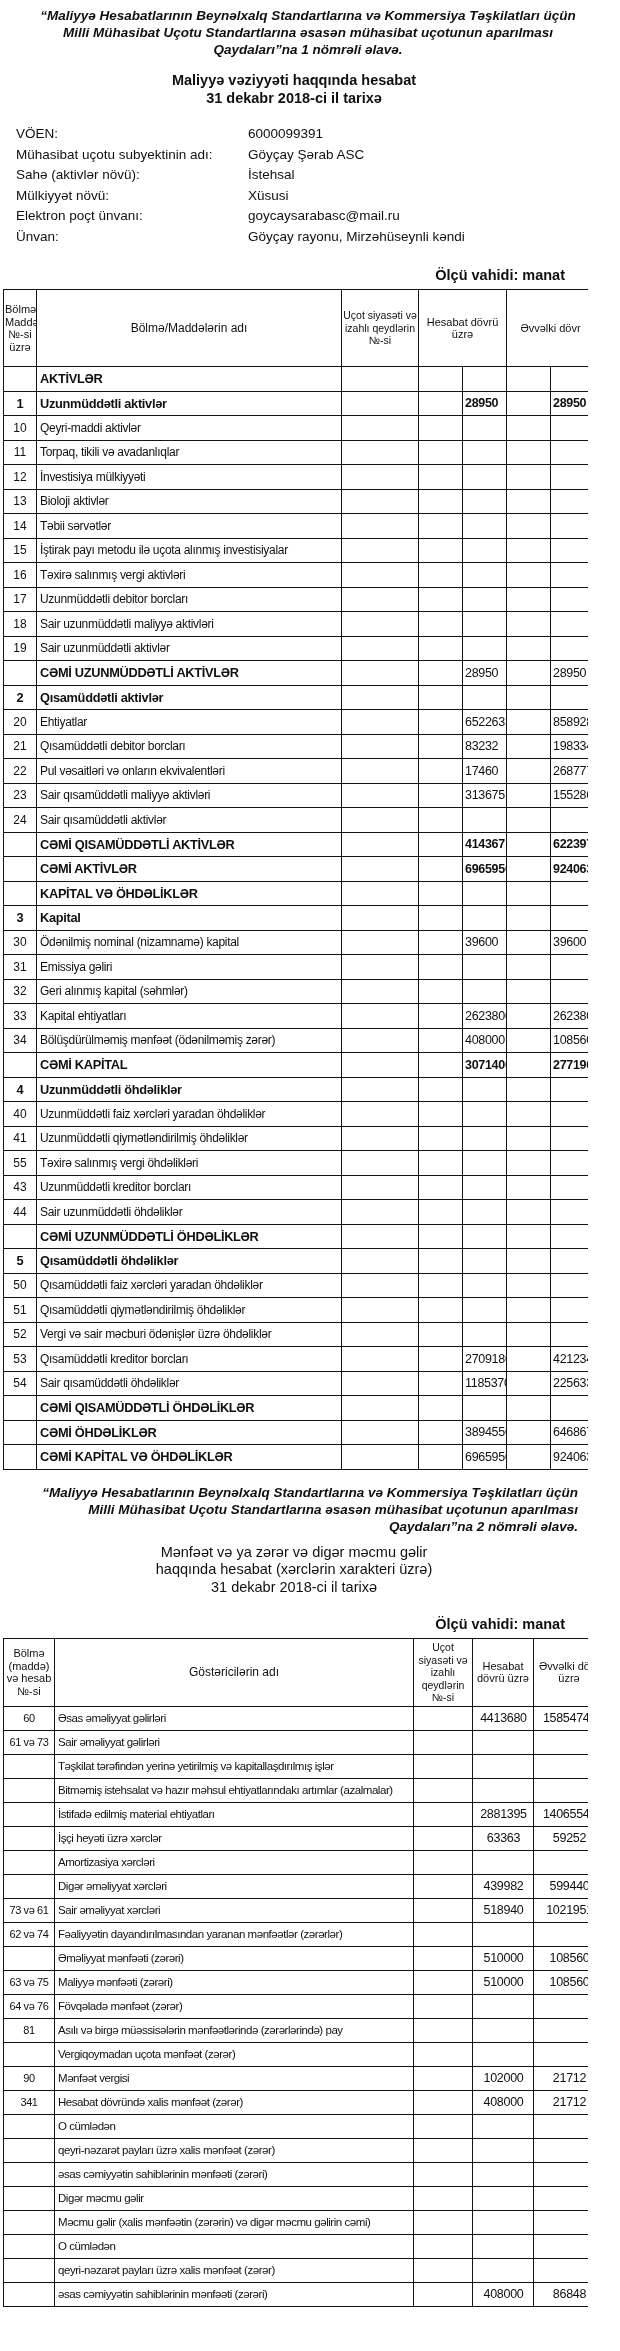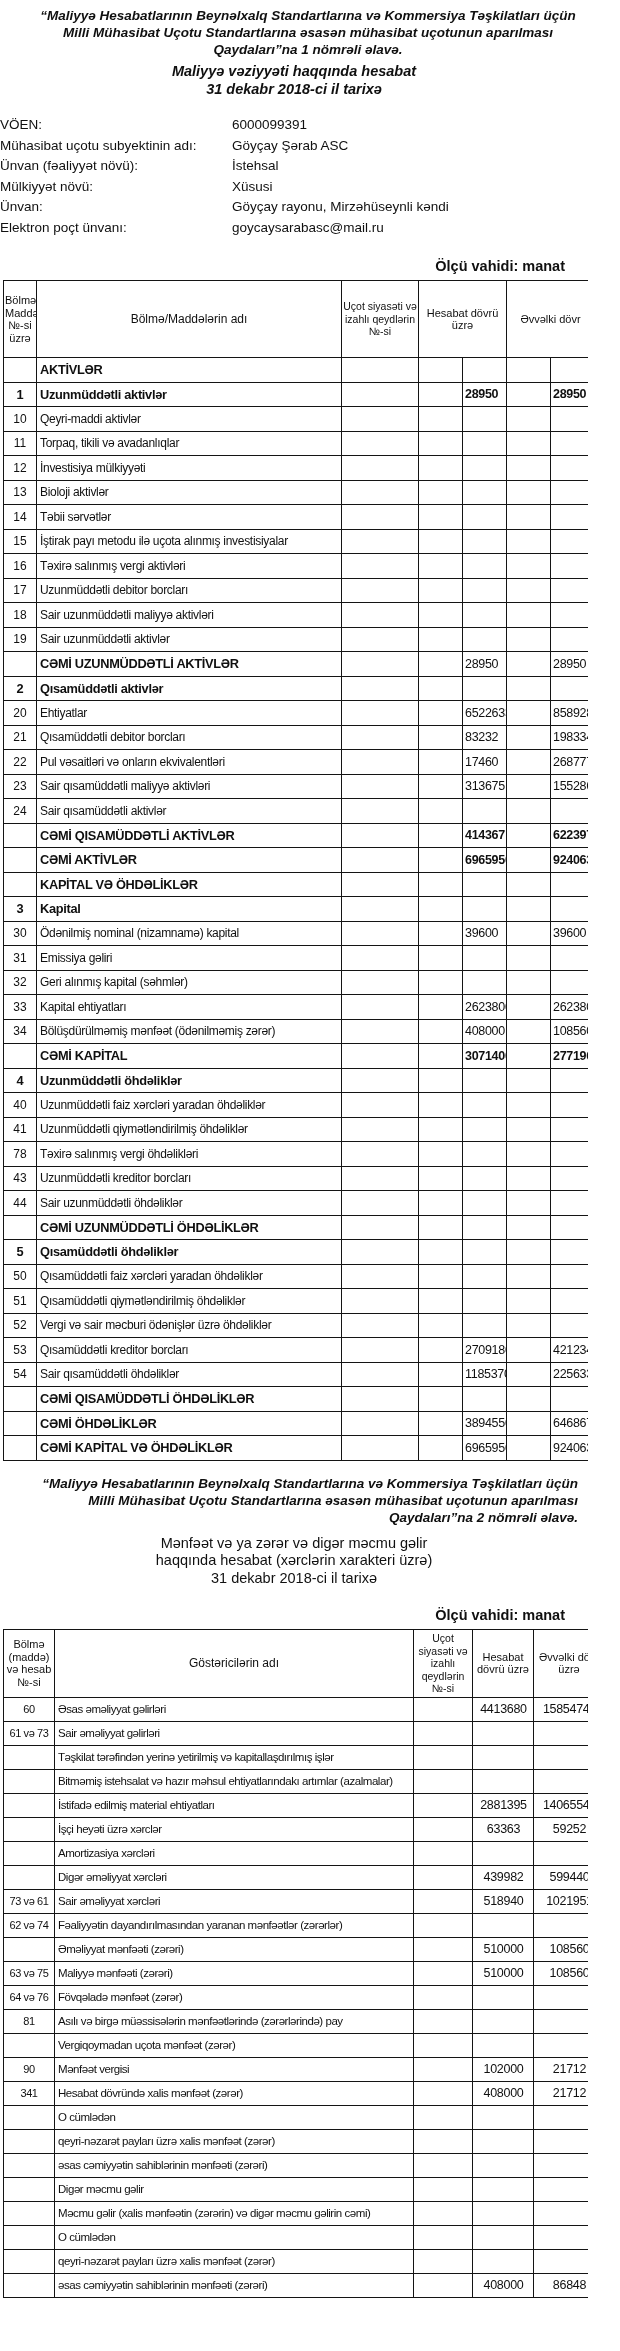--- a/index.html
+++ b/index.html
@@ -3,25 +3,25 @@
 <meta charset="utf-8">
 <style>
   html,body { margin:0; padding:0; background:#fff; }
   body { width:620px; font-family:"Liberation Sans", sans-serif; color:#101010; }
   .doc { position:relative; width:588px; height:2351px; overflow:hidden; background:#fff; }
 
   .appendix { font-weight:bold; font-style:italic; font-size:13.5px; line-height:17px; }
   .a1 { text-align:center; padding:7px 6px 0 34px; }
   .a2 { text-align:right; padding:14px 10px 0 40px; }
 
-  .title1 { text-align:center; font-weight:bold; font-style:italic; font-size:14.5px; line-height:18px; margin-top:4px; }
+  .title1 { text-align:center; font-weight:bold; font-size:14.5px; line-height:18px; margin-top:13px; }
 
   .subtitle { text-align:center; font-size:14.5px; line-height:17.5px; margin-top:9px; }
 
-  .info { margin:17px 0 0 0; font-size:13.5px; line-height:20.5px; }
+  .info { margin:17px 0 0 16px; font-size:13.5px; line-height:20.5px; }
   .info-row { display:flex; }
   .info-label { width:232px; flex:0 0 232px; }
   .info-value { flex:1; }
 
   .unit { text-align:right; font-weight:bold; font-size:14.5px; padding-right:23px; margin-top:20px; }
 
   table { border-collapse:collapse; table-layout:fixed; width:592px; margin:6px 0 0 3px; }
   td,th { border:1.6px solid #141414; overflow:hidden; }
   th { font-weight:normal; font-size:11px; line-height:12.5px; text-align:center; vertical-align:middle; padding:2px 1px; }
   #t1 thead th { height:72px; }
@@ -67,34 +67,34 @@
   <div class="info">
     <div class="info-row">
       <div class="info-label">VÖEN:</div>
       <div class="info-value">6000099391</div>
     </div>
     <div class="info-row">
       <div class="info-label">Mühasibat uçotu subyektinin adı:</div>
       <div class="info-value">Göyçay Şərab ASC</div>
     </div>
     <div class="info-row">
-      <div class="info-label">Ünvan (fəaliyyət növü):</div>
+      <div class="info-label">Sahə (aktivlər növü):</div>
       <div class="info-value">İstehsal</div>
     </div>
     <div class="info-row">
       <div class="info-label">Mülkiyyət növü:</div>
       <div class="info-value">Xüsusi</div>
     </div>
     <div class="info-row">
+      <div class="info-label">Elektron poçt ünvanı:</div>
+      <div class="info-value">goycaysarabasc@mail.ru</div>
+    </div>
+    <div class="info-row">
       <div class="info-label">Ünvan:</div>
       <div class="info-value">Göyçay rayonu, Mirzəhüseynli kəndi</div>
-    </div>
-    <div class="info-row">
-      <div class="info-label">Elektron poçt ünvanı:</div>
-      <div class="info-value">goycaysarabasc@mail.ru</div>
     </div>
   </div>
 
   <div class="unit">Ölçü vahidi: manat</div>
 
   <table id="t1">
     <thead>
       <tr>
         <th class="w-no">Bölmə/ Maddə №-si üzrə</th>
         <th class="w-name h-name">Bölmə/Maddələrin adı</th>
@@ -386,21 +386,21 @@
         <tr>
           <td class="c-no w-no">41</td>
           <td class="c-name w-name">Uzunmüddətli qiymətləndirilmiş öhdəliklər</td>
           <td class="c-note w-note"></td>
           <td class="c-sp w-sp"></td>
           <td class="c-val w-val"></td>
           <td class="c-sp w-sp"></td>
           <td class="c-val w-val"></td>
         </tr>
         <tr>
-          <td class="c-no w-no">78</td>
+          <td class="c-no w-no">55</td>
           <td class="c-name w-name">Təxirə salınmış vergi öhdəlikləri</td>
           <td class="c-note w-note"></td>
           <td class="c-sp w-sp"></td>
           <td class="c-val w-val"></td>
           <td class="c-sp w-sp"></td>
           <td class="c-val w-val"></td>
         </tr>
         <tr>
           <td class="c-no w-no">43</td>
           <td class="c-name w-name">Uzunmüddətli kreditor borcları</td>

